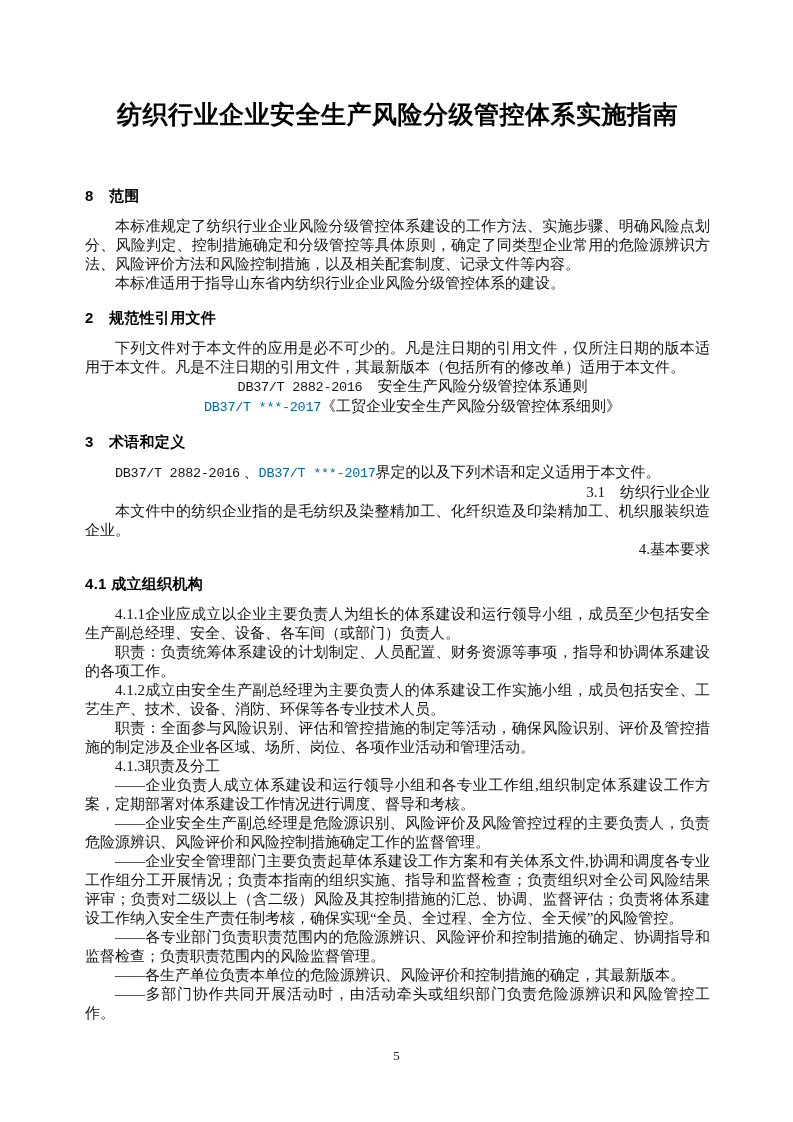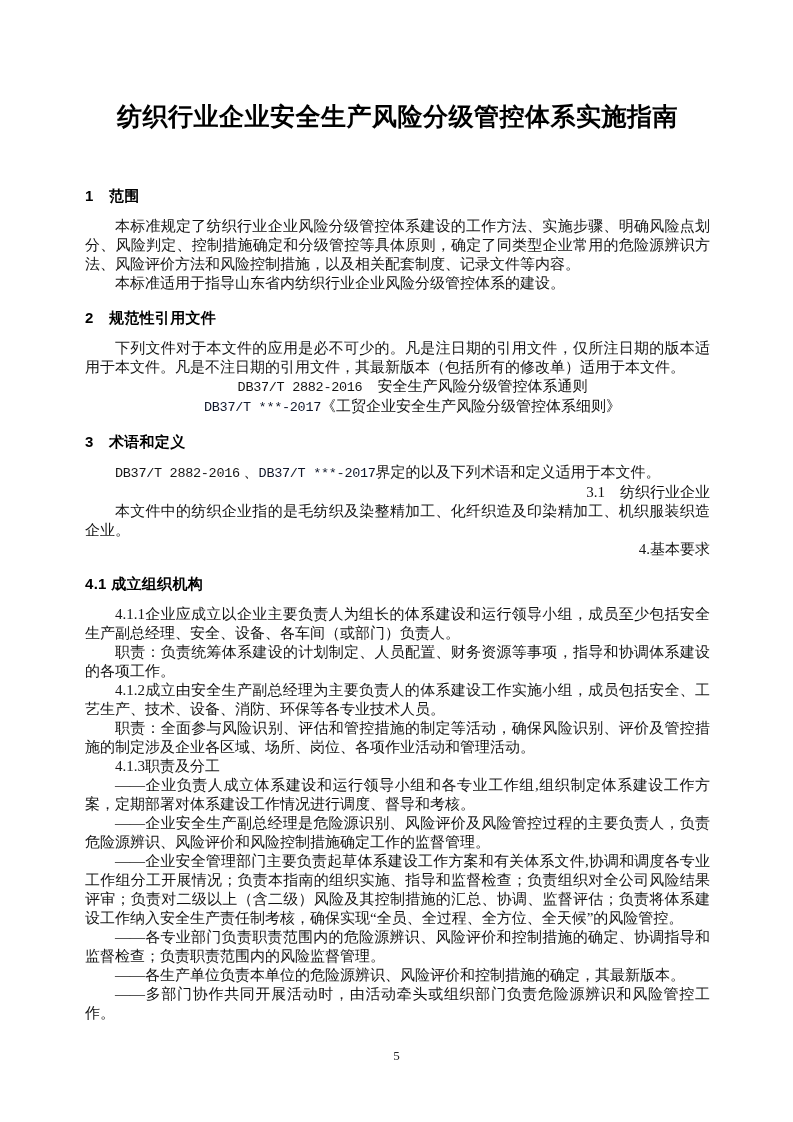--- a/index.html
+++ b/index.html
@@ -11,21 +11,21 @@
   }
   .page {
     position: relative;
     width: 793px;
     height: 1122px;
     background: #ffffff;
     padding: 100px 83px 0 85px;
     overflow: hidden;
   }
   .doc-title {
-    font-family: Liberation Serif, serif;
+    font-family: Liberation Mono, monospace;
     font-weight: bold;
     font-size: 25px;
     line-height: 34px;
     text-align: center;
     color: #000000;
     letter-spacing: 0.5px;
     margin-bottom: 52px;
   }
   .blk {
     font-size: 15px;
@@ -45,40 +45,40 @@
   .blk.p { text-indent: 2em; }
   .blk.pflush { text-indent: 0; text-align: right; }
   .blk.ref { text-indent: 2em; text-align: center; }
   .blk.ref2 { text-indent: 2.6em; text-align: left; }
   .run { font-size: inherit; }
   .run.mono {
     font-family: "Liberation Mono", "DejaVu Sans Mono", monospace;
     font-size: 13.5px;
     letter-spacing: -0.3px;
   }
-  .run.red { color: #0f172a; }
+  .run.red { color: #0369a1; }
   .page-number {
     position: absolute;
     left: 0;
     right: 0;
     bottom: 58px;
     text-align: center;
     font-family: "Liberation Serif", "DejaVu Serif", serif;
     font-size: 13px;
     color: #222222;
   }
 </style>
 </head>
 <body>
 
 <div class="page">
   <div class="doc-title">纺织行业企业安全生产风险分级管控体系实施指南</div>
 
   <main id="doc-blocks">
-      <div class="blk h1"><span class="run">1　范围</span></div>
+      <div class="blk h1"><span class="run">8　范围</span></div>
       <div class="blk p"><span class="run">本标准规定了纺织行业企业风险分级管控体系建设的工作方法、实施步骤、明确风险点划分、风险判定、控制措施确定和分级管控等具体原则，确定了同类型企业常用的危险源辨识方法、风险评价方法和风险控制措施，以及相关配套制度、记录文件等内容。</span></div>
       <div class="blk p"><span class="run">本标准适用于指导山东省内纺织行业企业风险分级管控体系的建设。</span></div>
       <div class="blk h1"><span class="run">2　规范性引用文件</span></div>
       <div class="blk p"><span class="run">下列文件对于本文件的应用是必不可少的。凡是注日期的引用文件，仅所注日期的版本适用于本文件。凡是不注日期的引用文件，其最新版本（包括所有的修改单）适用于本文件。</span></div>
       <div class="blk ref"><span class="run mono">DB37/T 2882-2016</span><span class="run">　安全生产风险分级管控体系通则</span></div>
       <div class="blk ref"><span class="run mono red">DB37/T ***-2017</span><span class="run">《工贸企业安全生产风险分级管控体系细则》</span></div>
       <div class="blk h1"><span class="run">3　术语和定义</span></div>
       <div class="blk p"><span class="run mono">DB37/T 2882-2016</span><span class="run"> 、</span><span class="run mono red">DB37/T ***-2017</span><span class="run">界定的以及下列术语和定义适用于本文件。</span></div>
       <div class="blk pflush"><span class="run">3.1　纺织行业企业</span></div>
       <div class="blk p"><span class="run">本文件中的纺织企业指的是毛纺织及染整精加工、化纤织造及印染精加工、机织服装织造企业。</span></div>

